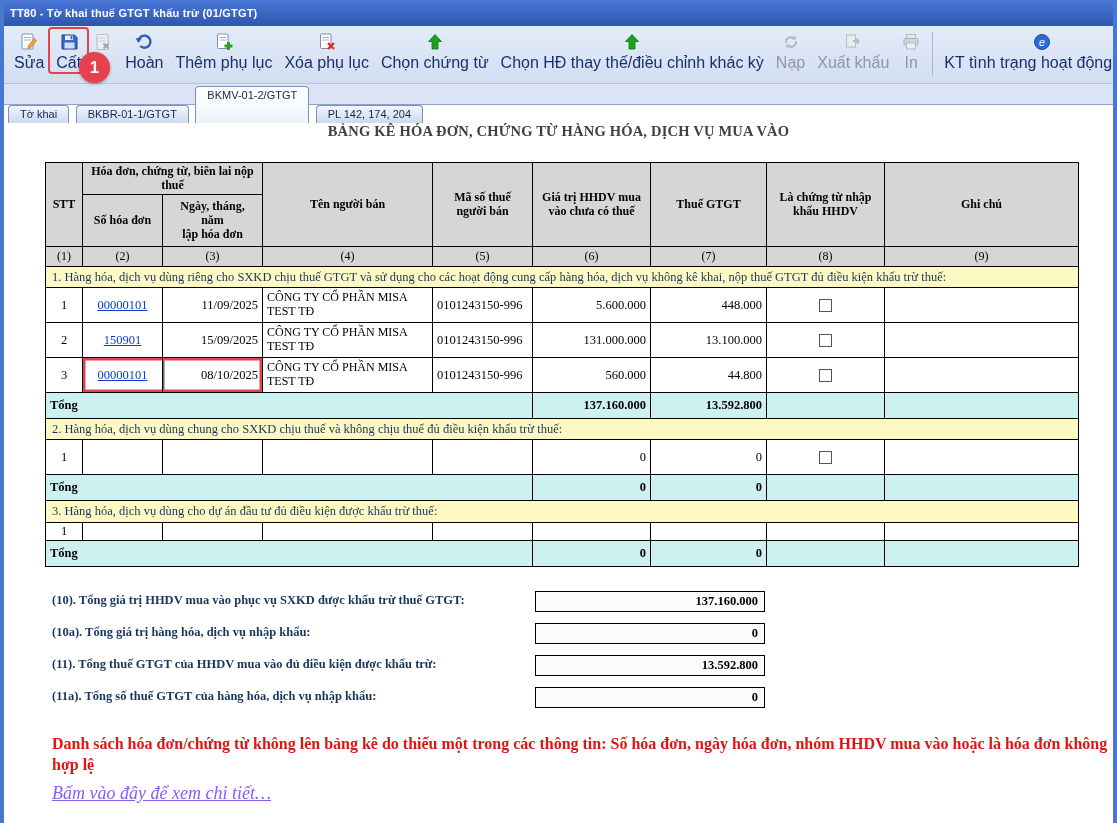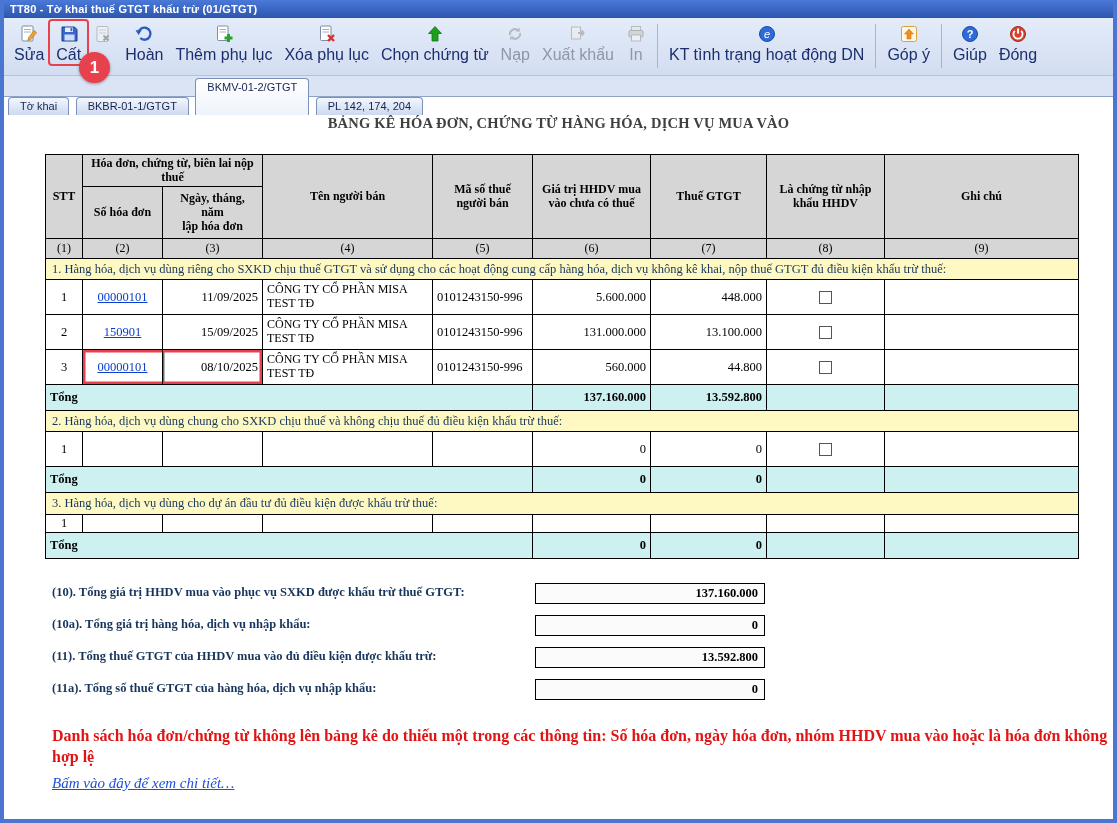--- a/index.html
+++ b/index.html
@@ -3,21 +3,21 @@
 <meta charset="utf-8">
 <style>
   * { margin:0; padding:0; box-sizing:border-box; }
   html,body { width:1117px; height:823px; overflow:hidden; background:#fff;
               font-family:"Liberation Sans", sans-serif; }
   .window { position:relative; width:1117px; height:823px;
             border-left:4px solid #4a76d2; border-right:4px solid #4a76d2;
             border-bottom:4px solid #4a76d2; }
 
   
-  .titlebar { height:18px; background:linear-gradient(#4b79d8,#2c55ae);
+  .titlebar { height:26px; background:linear-gradient(#4b79d8,#2c55ae);
               color:#fff; font-size:11px; display:flex; align-items:center;
               padding-left:6px; font-weight:bold; letter-spacing:.2px; }
 
   
   .toolbar { height:58px; background:linear-gradient(#e4ecf9,#d2ddf1);
              border-bottom:1px solid #b7c2d8; display:flex; align-items:flex-start;
              padding:3px 4px 0 6px; gap:4px; white-space:nowrap; overflow:hidden; }
   .tb-btn { display:flex; flex-direction:column; align-items:center; gap:2px;
             padding:3px 4px 2px; border-radius:3px; cursor:pointer; position:relative; }
   .tb-icon { width:20px; height:20px; display:block; }
@@ -84,22 +84,22 @@
   .sum-row { position:relative; height:32px; }
   .sum-label { position:absolute; left:48px; top:2px; font-weight:bold; color:#17365d;
                font-size:12.5px; }
   .sum-box { position:absolute; left:531px; top:0; width:230px; height:21px;
              border:1px solid #000; background:#fbfbfb; text-align:right;
              padding-right:6px; font-weight:bold; font-size:12.5px; line-height:19px; }
 
   
   .footer { margin:14px 0 0 48px; }
   .warn { color:#e01414; font-weight:bold; font-size:16px; line-height:1.35; }
-  .detail-link { display:inline-block; margin-top:7px; color:#1d4ed8; font-style:italic;
-                 text-decoration:underline; font-size:15px; cursor:pointer; }
+  .detail-link { display:inline-block; margin-top:7px; color:#8b5cf6; font-style:italic;
+                 text-decoration:underline; font-size:18px; cursor:pointer; }
 </style>
 </head>
 <body>
 
 <div class="window">
 
   <div class="titlebar">
     <span>TT80 - Tờ khai thuế GTGT khấu trừ (01/GTGT)</span>
   </div>
 
@@ -155,20 +155,26 @@
             <line x1="5.5" y1="8" x2="12" y2="8" stroke="#9fb0c6"></line>
             <path d="M11 11l6 6M17 11l-6 6" stroke="#d93030" stroke-width="2.4"></path>
           </svg></span>
       <span class="tb-label">Xóa phụ lục</span>
     </div>
     <div class="tb-btn">
       <span class="tb-icon"><svg width="20" height="20" viewBox="0 0 20 20">
             <path d="M10 2.5 16.5 9.5H13V17H7V9.5H3.5z" fill="#1ea01e" stroke="#117311" stroke-width=".8"></path>
           </svg></span>
       <span class="tb-label">Chọn chứng từ</span>
+    </div>
+    <div class="tb-btn">
+      <span class="tb-icon"><svg width="20" height="20" viewBox="0 0 20 20">
+            <path d="M10 2.5 16.5 9.5H13V17H7V9.5H3.5z" fill="#1ea01e" stroke="#117311" stroke-width=".8"></path>
+          </svg></span>
+      <span class="tb-label">Chọn HĐ thay thế/điều chỉnh khác kỳ</span>
     </div>
     <div class="tb-btn disabled">
       <span class="tb-icon"><svg width="20" height="20" viewBox="0 0 20 20">
             <path d="M5 11a5 5 0 0 1 8.5-4.3" fill="none" stroke="#98a2ae" stroke-width="2"></path>
             <path d="M14.8 3.6v4h-4z" fill="#98a2ae"></path>
             <path d="M15 9a5 5 0 0 1-8.5 4.3" fill="none" stroke="#98a2ae" stroke-width="2"></path>
             <path d="M5.2 16.4v-4h4z" fill="#98a2ae"></path>
           </svg></span>
       <span class="tb-label">Nạp</span>
     </div>

